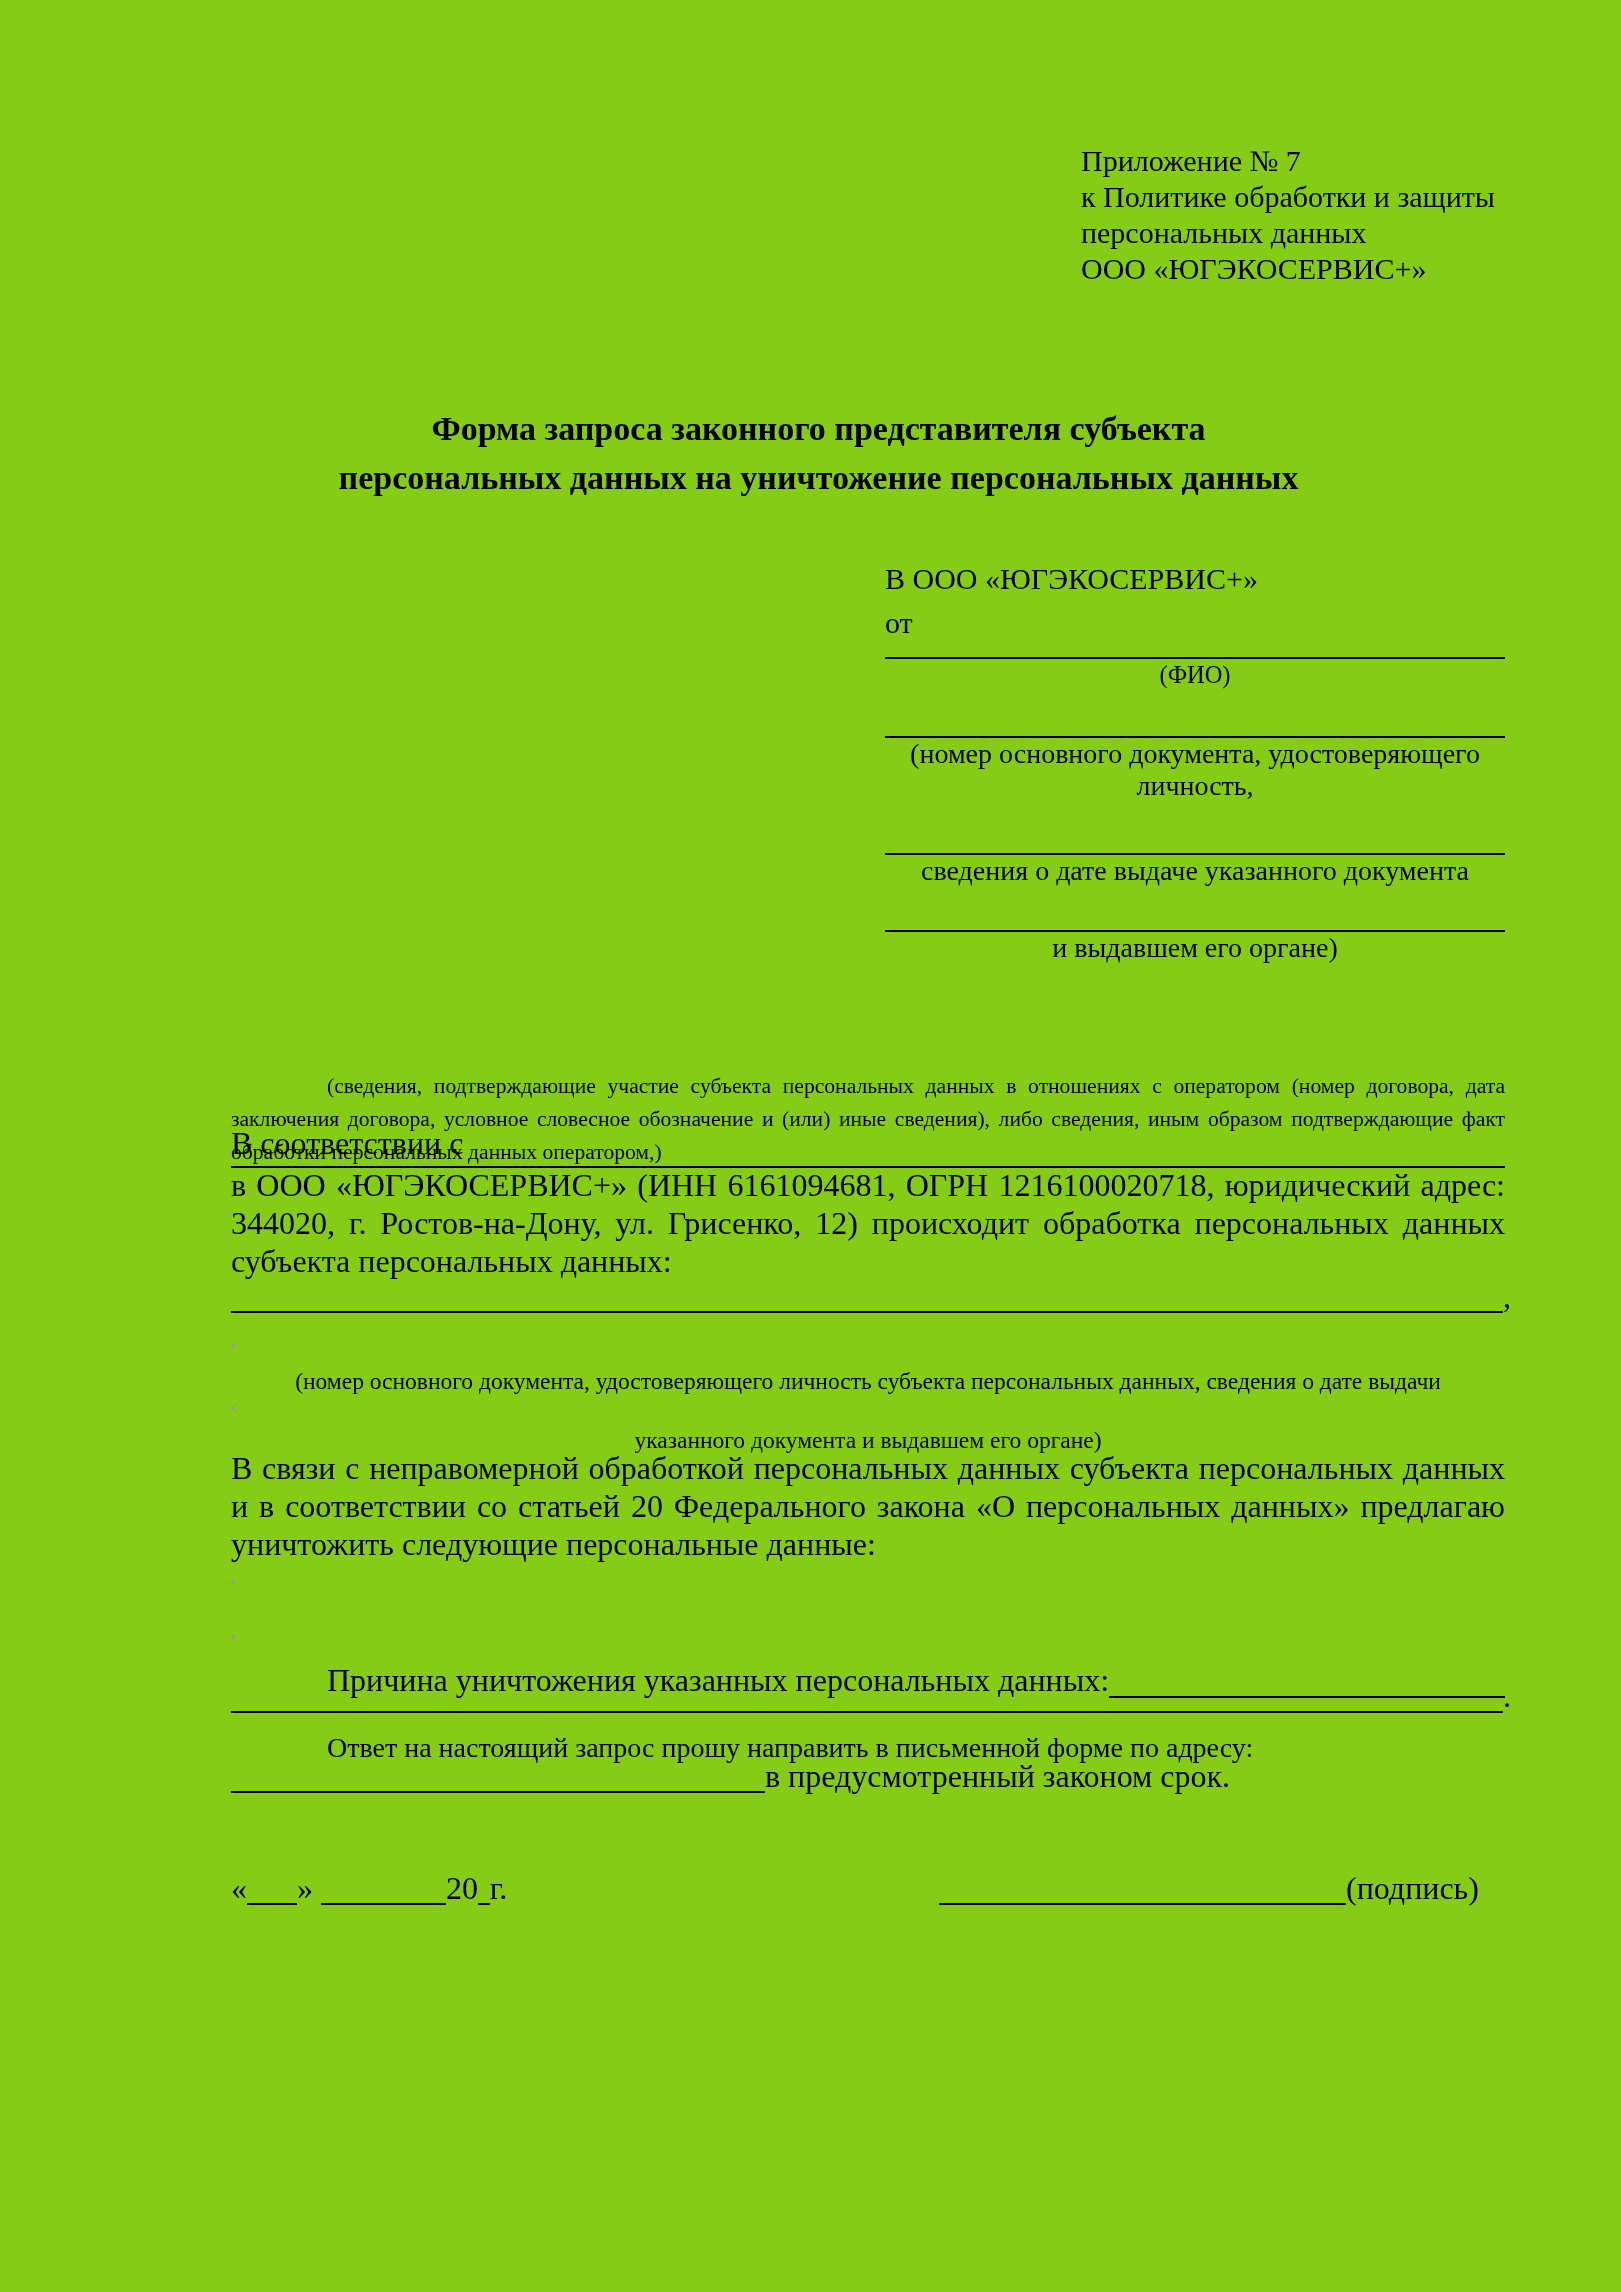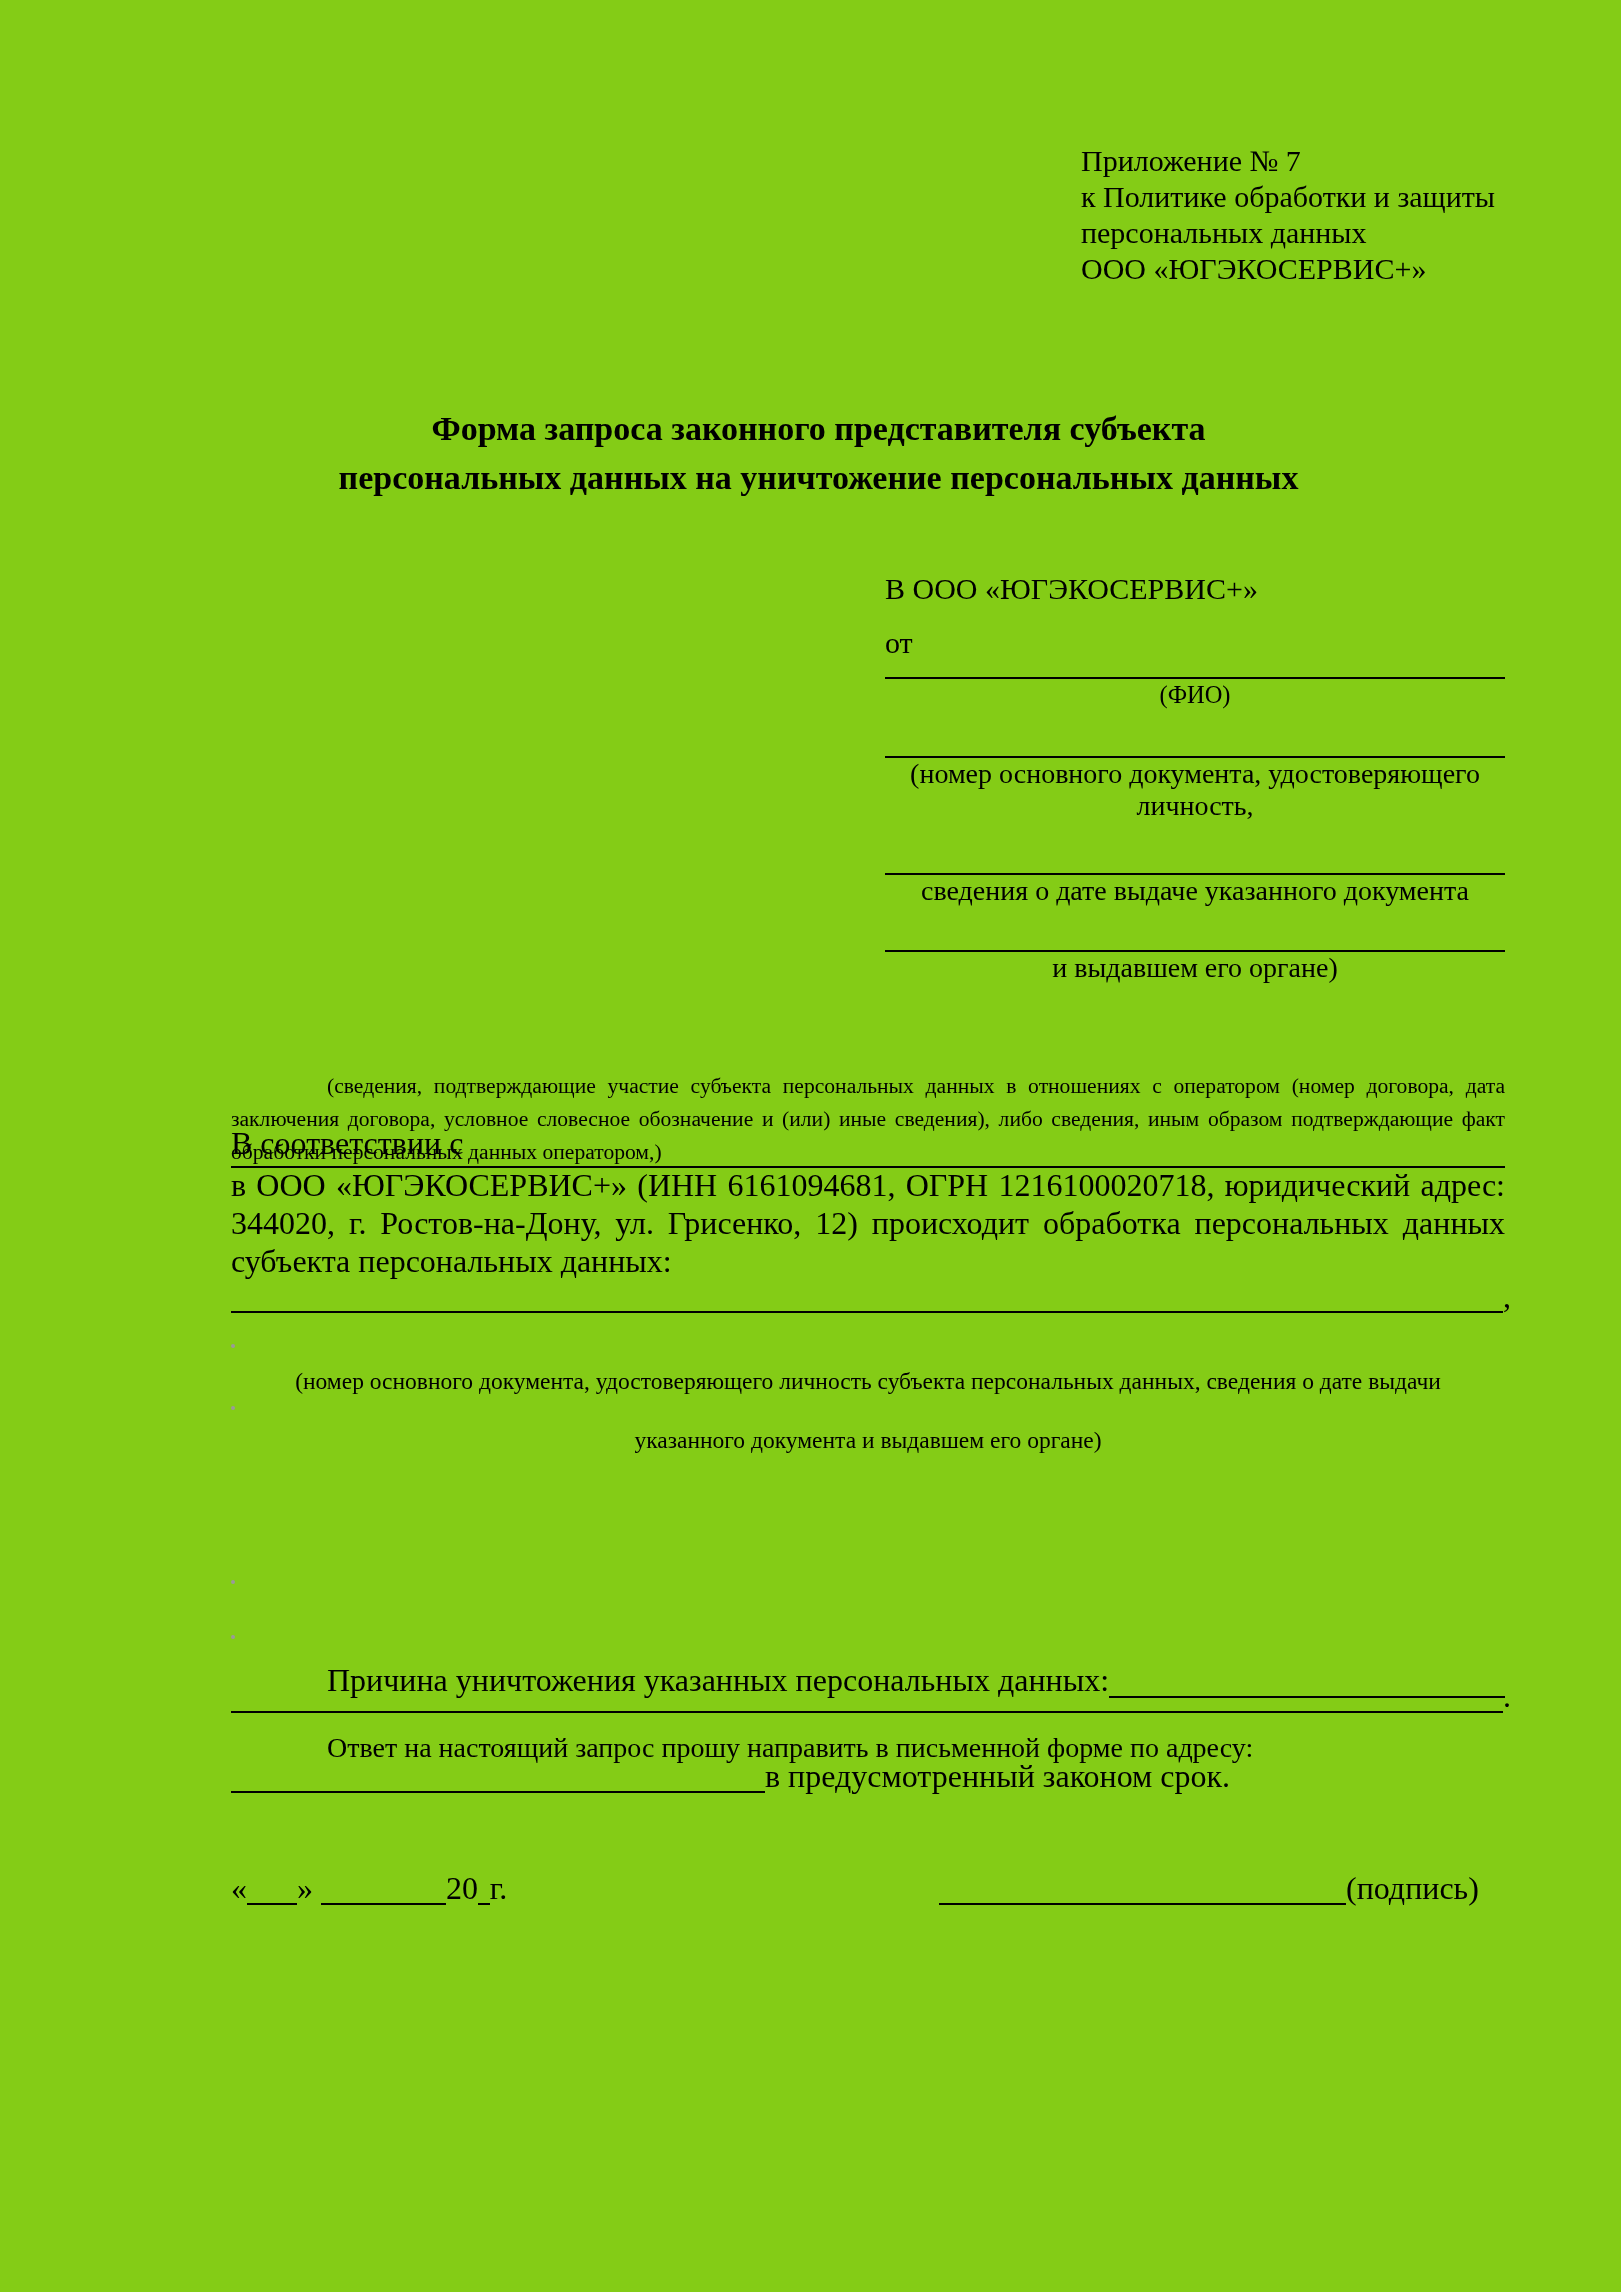--- a/index.html
+++ b/index.html
@@ -30,21 +30,21 @@
     font-weight: bold;
     font-size: 34px; line-height: 49px;
   }
 
   
   .addressee {
     position: absolute;
     left: 885px; top: 557px; width: 620px;
     font-size: 30px;
   }
-  .addressee .a-row { line-height: 44px; margin-top: 10px; }
+  .addressee .a-row { line-height: 44px; }
   .a-blank { border-bottom: 2px solid #000; }
   .a-blank.b1 { height: 11.8px; }
   .a-blank.b2 { height: 45px; }
   .a-blank.b3 { height: 51px; }
   .a-blank.b4 { height: 43px; }
   .a-caption {
     text-align: center;
     font-size: 28px; line-height: 32px;
   }
   .a-caption.fio { font-size: 24.5px; }
@@ -189,20 +189,21 @@
 
   <div class="operator-par just">в ООО «ЮГЭКОСЕРВИС+» (ИНН 6161094681, ОГРН 1216100020718, юридический адрес: 344020, г. Ростов-на-Дону, ул. Грисенко, 12) происходит обработка персональных данных субъекта персональных данных:</div>
 
   <div class="subject-rule">
     <span class="rule"></span>
     <span>,</span>
   </div>
   <div class="center-caption cap-doc-1">(номер основного документа, удостоверяющего личность субъекта персональных данных, сведения о дате выдачи</div>
   <div class="center-caption cap-doc-2">указанного документа и выдавшем его органе)</div>
 
+  <div class="unlawful-par just">В связи с неправомерной обработкой персональных данных субъекта персональных данных и в соответствии со статьей 20 Федерального закона «О персональных данных» предлагаю уничтожить следующие персональные данные:</div>
 
   <div class="stray-dot" style="left:231px; top:1344px;"></div>
   <div class="stray-dot" style="left:231px; top:1406px;"></div>
   <div class="stray-dot" style="left:231px; top:1580px;"></div>
   <div class="stray-dot" style="left:231px; top:1635px;"></div>
 
   <div class="reason-row">
     <span class="indent-spacer"></span>
     <span class="flex-label">Причина уничтожения указанных персональных данных:</span>
     <span class="fill-line"></span>

